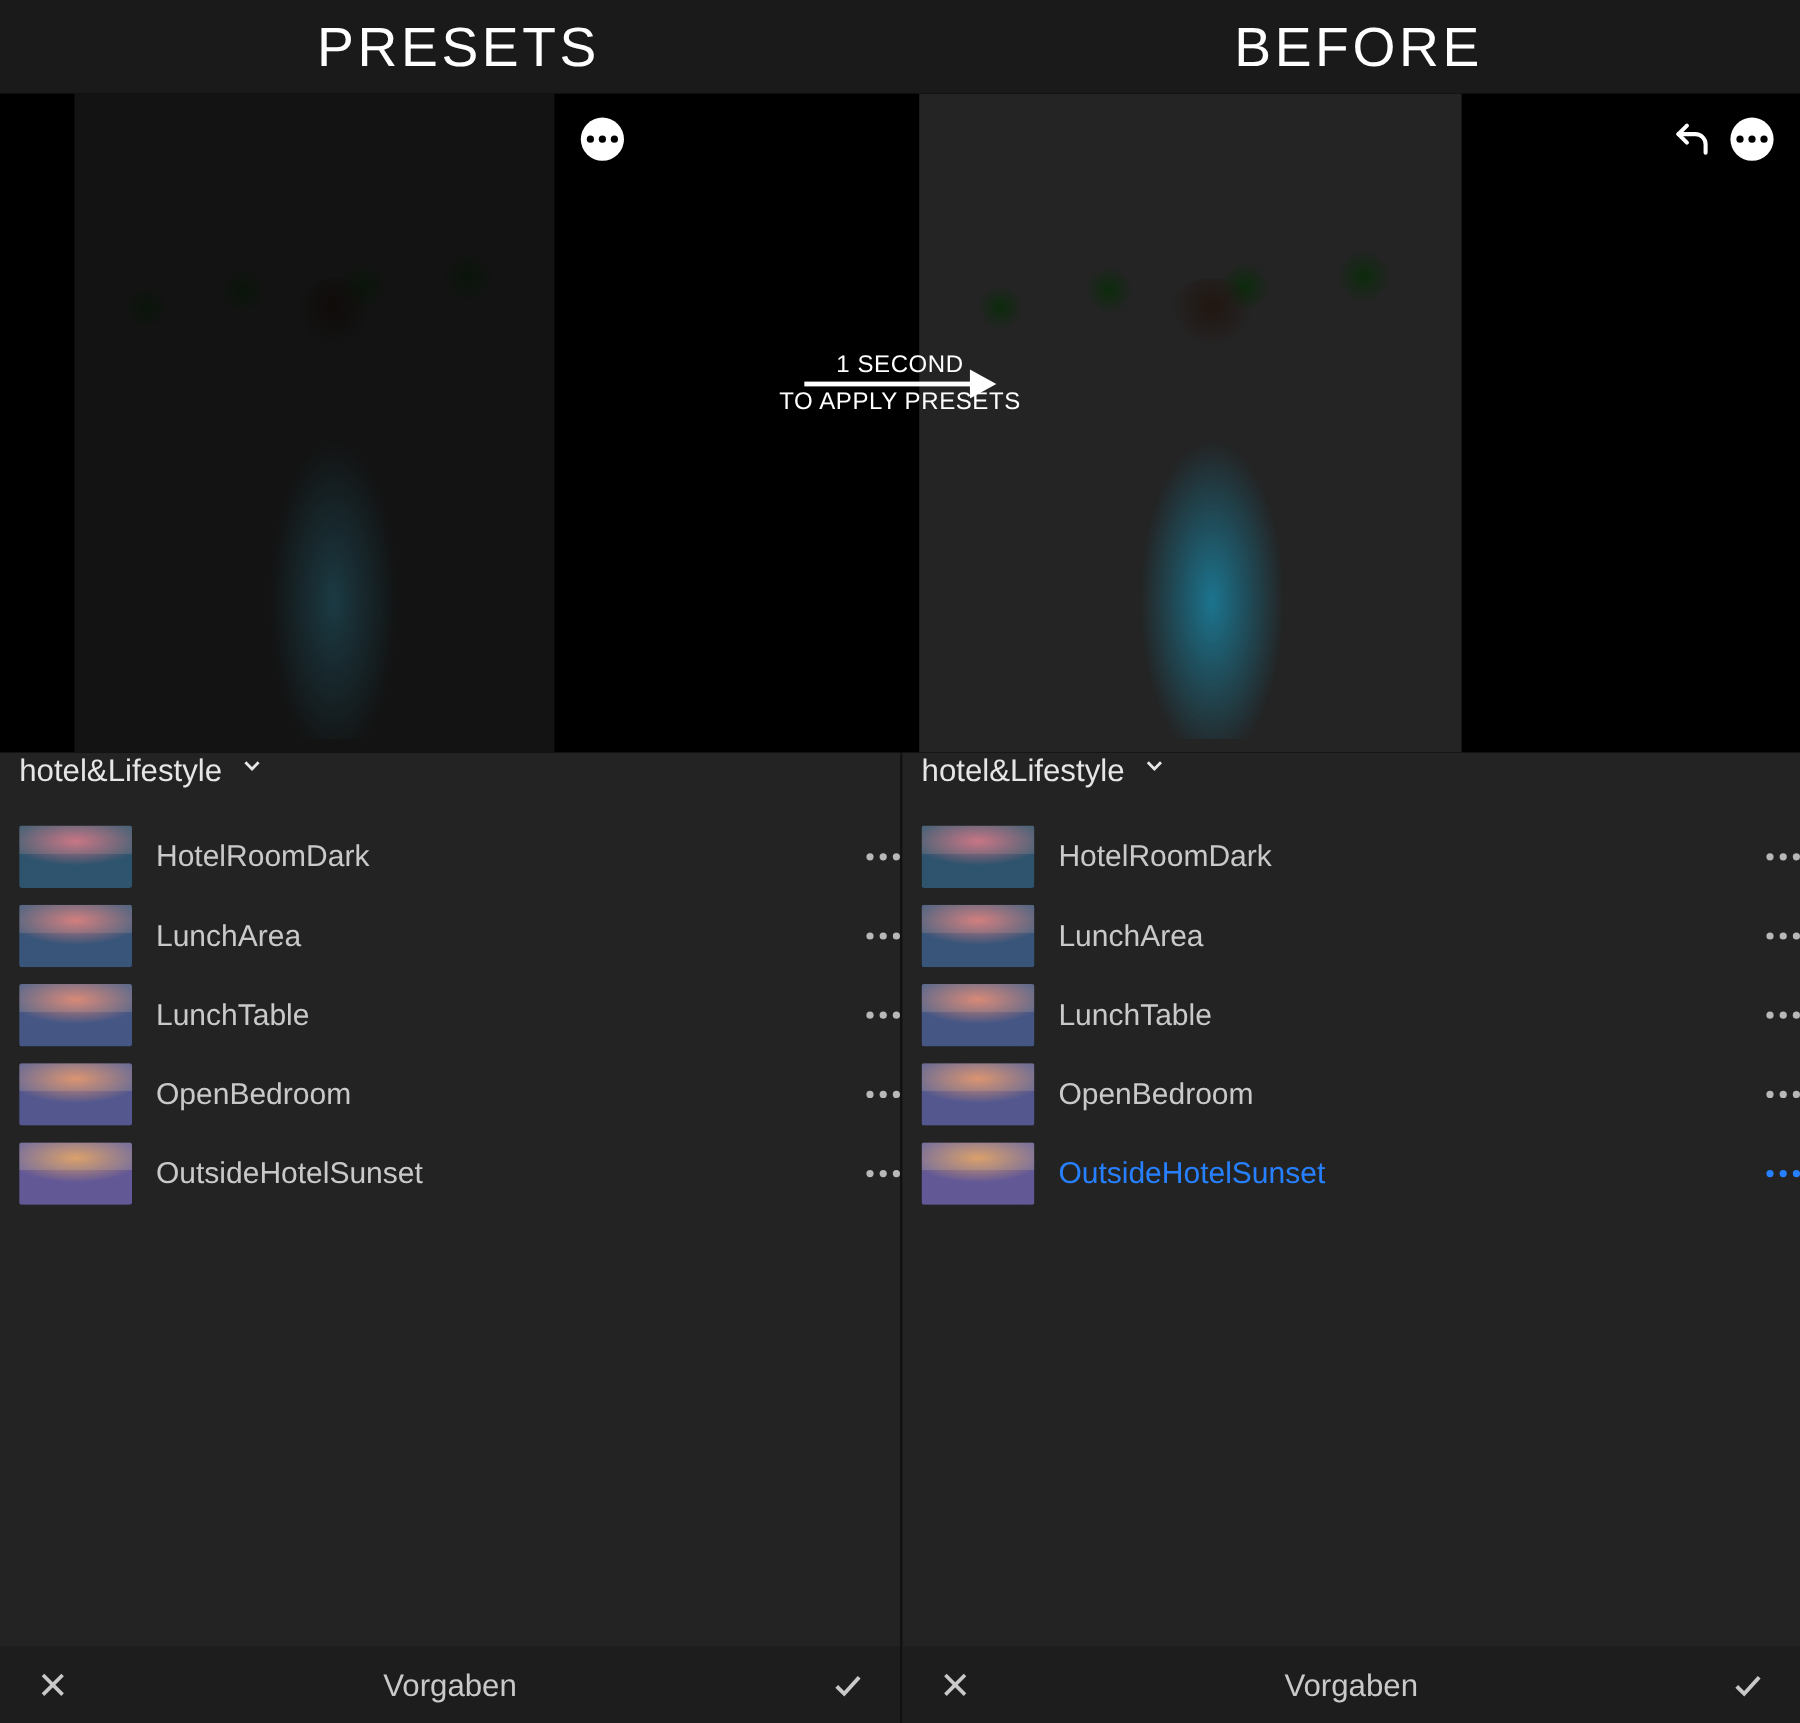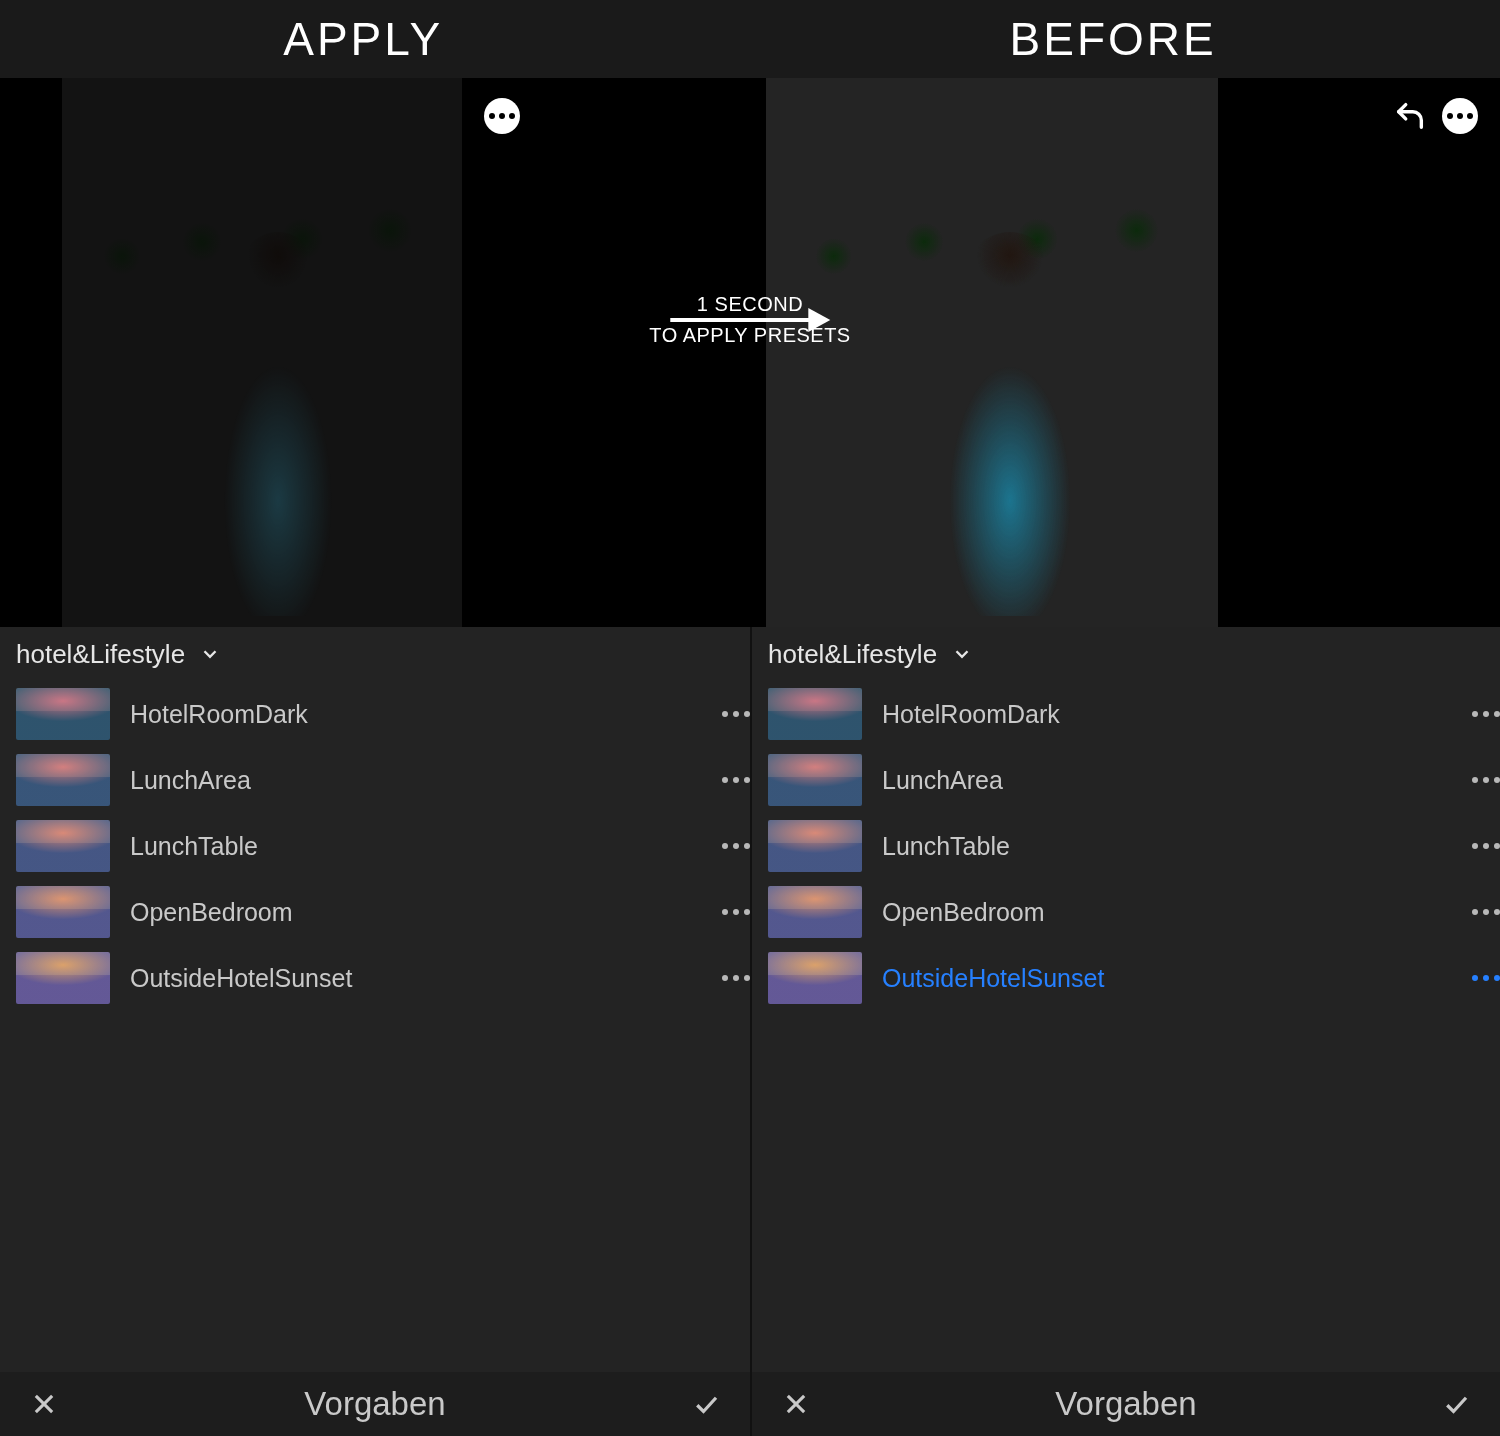--- a/index.html
+++ b/index.html
@@ -54,44 +54,44 @@
   .icon-btn.undo{top:20px;right:72px;background:transparent;}
   .icon-btn.undo svg{stroke:#fff;}
   .divider-labels{position:absolute;left:50%;top:44%;transform:translate(-50%,-50%);display:flex;flex-direction:column;align-items:center;}
   .divider-labels .txt{color:#fff;font-size:20px;font-weight:500;white-space:nowrap;letter-spacing:.5px;}
   .arrow{width:160px;height:8px;position:relative;}
   .arrow::before{content:"";position:absolute;left:0;right:18px;top:2px;height:4px;background:#fff;}
   .arrow::after{content:"";position:absolute;right:0;top:-8px;border-left:22px solid #fff;border-top:12px solid transparent;border-bottom:12px solid transparent;}
   .panels{display:flex;height:calc(1436px - 78px - 549px);}
   .panel{flex:0 0 50%;background:var(--bg-panel);display:flex;flex-direction:column;overflow:hidden;}
   .panel + .panel{border-left:2px solid #111;}
-  .group-header{display:flex;align-items:center;gap:14px;height:54px;padding:0 16px;color:var(--text);font-size:26px;cursor:pointer;}
+  .group-header{display:flex;gap:14px;height:54px;padding:0 16px;color:var(--text);font-size:26px;cursor:pointer;}
   .group-header svg{stroke:var(--text);}
   .preset-list{flex:1;overflow:hidden;}
   .preset-row{display:flex;align-items:center;height:var(--row-h);cursor:pointer;}
   .preset-row .thumb{width:94px;height:52px;margin-left:16px;margin-right:20px;border-radius:2px;background:
       radial-gradient(ellipse 90% 60% at 50% 25%, rgba(255,150,130,.85), rgba(110,120,160,.4) 65%),
       linear-gradient(#5b6b88 0 45%, #2a4a7c 45% 100%);
     position:relative;
   }
   .preset-row .label{flex:1;font-size:25px;color:var(--muted);}
   .preset-row.active .label{color:var(--accent);}
   .row-more{display:flex;gap:5px;}
   .row-more span{width:6px;height:6px;border-radius:50%;background:#b8b8b8;}
   .preset-row.active .row-more span{background:var(--accent);}
   .footer{height:64px;display:flex;align-items:center;justify-content:space-between;padding:0 24px;background:#1d1d1d;}
-  .footer .label{font-size:33px;color:var(--muted);}
+  .footer .label{font-size:26px;color:var(--muted);}
   .footer .foot-btn{width:40px;height:40px;display:flex;align-items:center;justify-content:center;cursor:pointer;}
   .footer svg{stroke:#c9c9c9;}
 </style>
 </head>
 <body>
 
 <div class="titlebar">
-  <span>APPLY</span>
+  <span>PRESETS</span>
   <span>BEFORE</span>
 </div>
 
 <div class="compare">
 
   <div class="pane left">
     <div class="photo"></div>
     <div class="icon-btn more left-panel">
       <span class="dots-h">
           <span></span>

